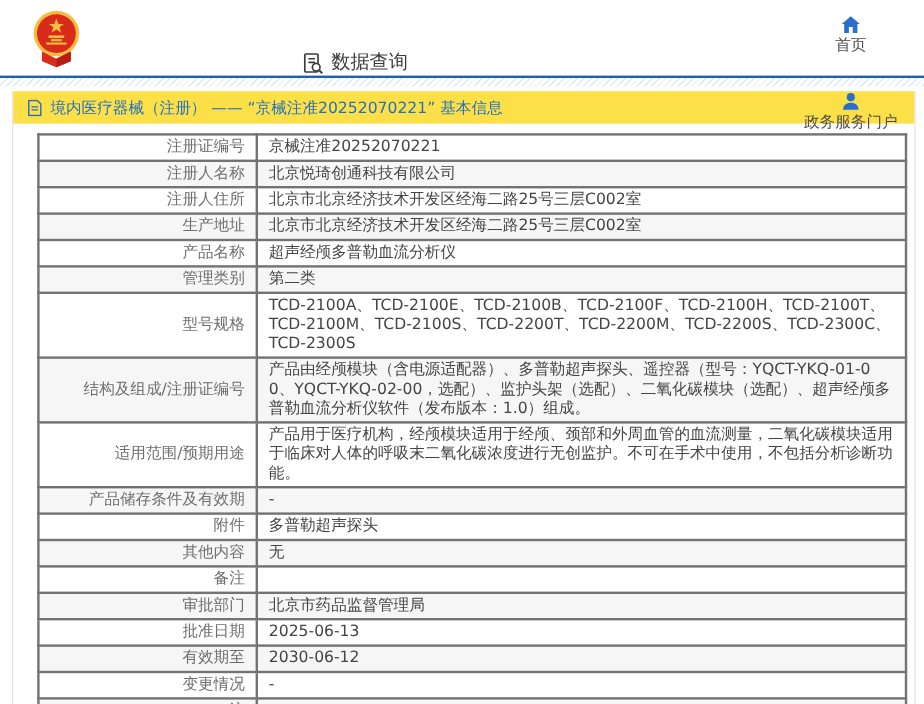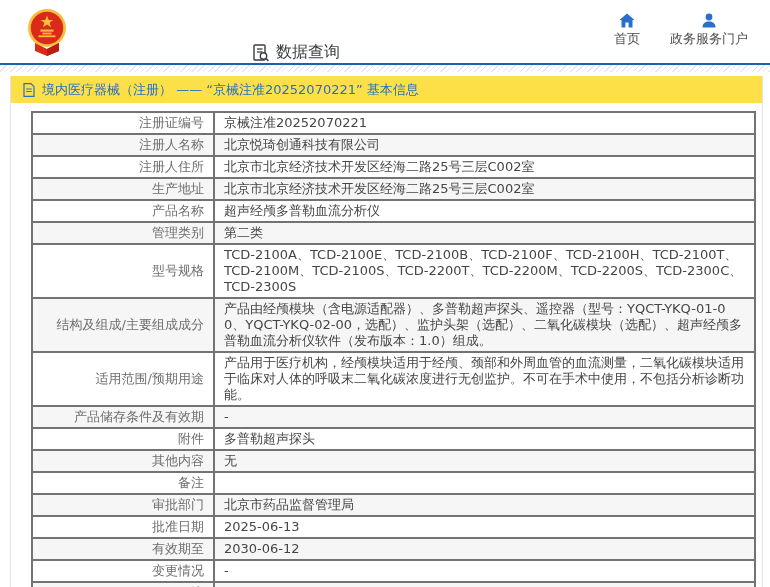--- a/index.html
+++ b/index.html
@@ -14,21 +14,21 @@
   .brand { position:absolute; left:27px; top:8px; display:flex; align-items:flex-start; }
   .emblem { width:40px; height:49px; flex:0 0 auto; }
   .brand-text { margin-left:10px; padding-top:3px; }
   .brand-title { font-size:21px; font-weight:bold; color:#1c5fae; letter-spacing:1.5px; line-height:26px; }
   .brand-sub { font-size:10px; color:#5b8fc9; letter-spacing:0.2px; margin-top:2px; }
 
   .data-query { position:absolute; left:251px; top:22px; display:flex; align-items:center; gap:5px;
                 cursor:pointer;margin-top:20px; }
   .data-query-label { font-size:16px; color:#3c3c3c; }
 
-  .top-nav { position:absolute; right:22px; top:13px; display:flex; gap:30px; }
+  .top-nav { position:absolute; right:22px; top:13px; display:flex; gap:30px;flex-direction:column; }
   .nav-item { display:flex; flex-direction:column; align-items:center; gap:3px; cursor:pointer; }
   .nav-item .nav-label { font-size:13px; color:#4d4d4d; line-height:16px; }
 
   
   .panel { margin:4px 7px 0 10px; background:#ffffff; border:1px solid #e3e3e3; border-top:none; }
   .breadcrumb-bar { height:27px; background:#fde047; display:flex; align-items:center;
                     padding:0 12px; gap:7px; }
   .breadcrumb-text { font-size:13px; color:#2470c2; }
 
   .table-wrap { padding:8px 6px 13px 20px; }
@@ -123,21 +123,21 @@
           </tr>
           <tr>
             <td class="label-cell">管理类别</td>
             <td class="value-cell">第二类</td>
           </tr>
           <tr>
             <td class="label-cell">型号规格</td>
             <td class="value-cell">TCD-2100A、TCD-2100E、TCD-2100B、TCD-2100F、TCD-2100H、TCD-2100T、TCD-2100M、TCD-2100S、TCD-2200T、TCD-2200M、TCD-2200S、TCD-2300C、TCD-2300S</td>
           </tr>
           <tr>
-            <td class="label-cell">结构及组成/主要组成成分</td>
+            <td class="label-cell">结构及组成/注册证编号</td>
             <td class="value-cell">产品由经颅模块（含电源适配器）、多普勒超声探头、遥控器（型号：YQCT-YKQ-01-00、YQCT-YKQ-02-00，选配）、监护头架（选配）、二氧化碳模块（选配）、超声经颅多普勒血流分析仪软件（发布版本：1.0）组成。</td>
           </tr>
           <tr>
             <td class="label-cell">适用范围/预期用途</td>
             <td class="value-cell">产品用于医疗机构，经颅模块适用于经颅、颈部和外周血管的血流测量，二氧化碳模块适用于临床对人体的呼吸末二氧化碳浓度进行无创监护。不可在手术中使用，不包括分析诊断功能。</td>
           </tr>
           <tr>
             <td class="label-cell">产品储存条件及有效期</td>
             <td class="value-cell">-</td>
           </tr>

